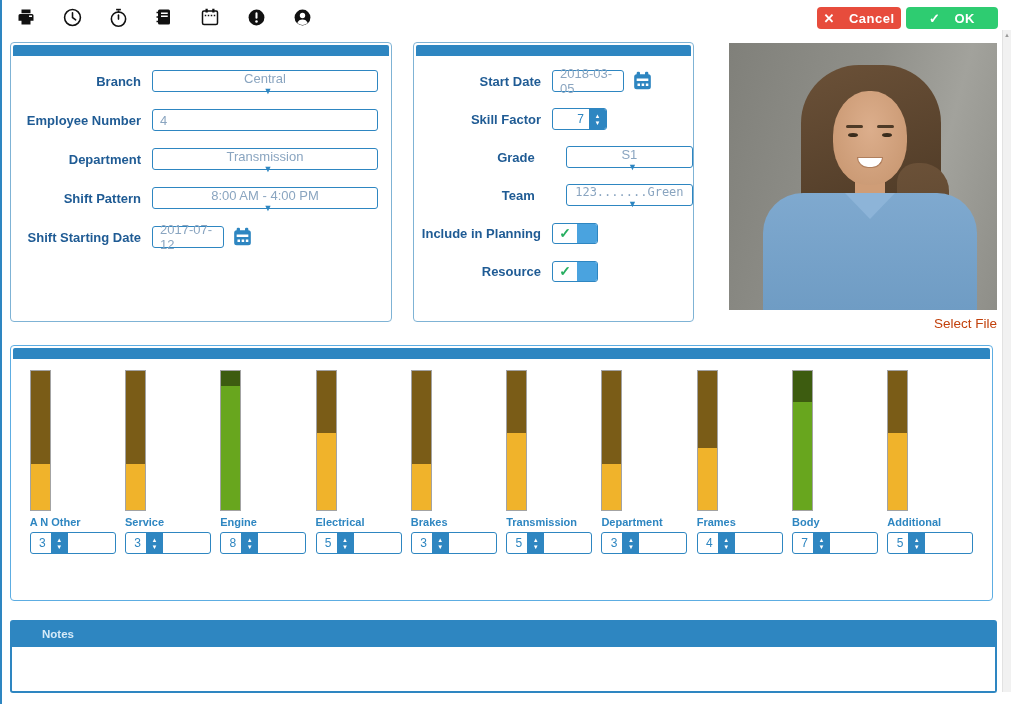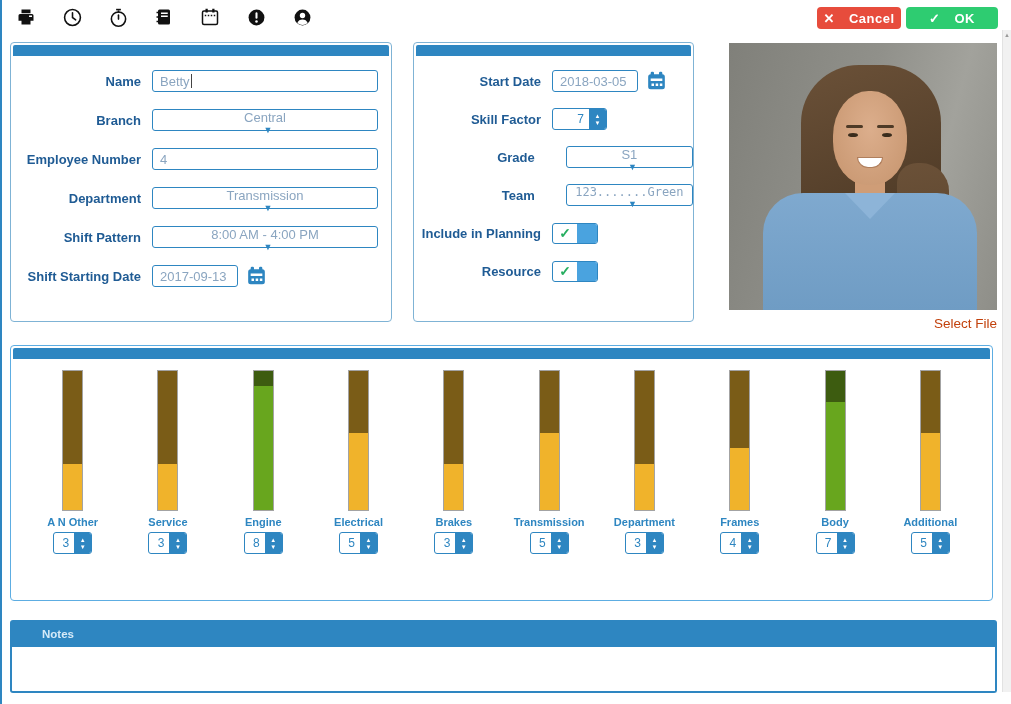--- a/index.html
+++ b/index.html
@@ -35,21 +35,21 @@
   .p-mid .row { margin-bottom:12px; }
   .lbl { font-weight:bold; color:#1f5b94; text-align:right; margin-right:11px; }
   .p-left .lbl { width:130px; }
   .p-mid  .lbl { width:127px; }
 
   .tin { height:22px; border:1px solid #2e86c1; border-radius:3px; background:#fff;
          color:#8aa5c0; display:flex; align-items:center; padding:0 7px; }
   .caret { display:inline-block; width:1px; height:14px; background:#444; margin-left:1px; }
   .sel { justify-content:space-between; cursor:pointer;flex-direction:column; }
   .sel .arr { color:#2e86c1; font-size:9px; margin-left:6px; }
-  .w222 { width:226px; } .w83 { width:86px; } .w133 { width:133px;margin-left:20px; }
+  .w222 { width:226px; } .w83 { width:72px; } .w133 { width:133px;margin-left:20px; }
   .mono { font-family:"DejaVu Sans Mono", monospace; font-size:12px; }
 
   .calbtn { width:22px; height:21px; margin-left:7px; cursor:pointer; display:flex; align-items:center; justify-content:center; }
 
   .spin { display:flex; height:22px; border:1px solid #2e86c1; border-radius:3px; overflow:hidden; background:#fff; cursor:pointer; }
   .spin .val { color:#2e86c1; font-size:12px; display:flex; align-items:center; justify-content:flex-end; padding:0 5px; }
   .spin .btns { width:17px; background:#2e86c1; color:#fff; display:flex; flex-direction:column; align-items:center; justify-content:center; gap:1px; }
   .spin .btns span { font-size:6px; line-height:1; }
   .sf-spin .val { width:36px; }
 
@@ -73,21 +73,21 @@
   .ph-neck { position:absolute; left:126px; top:132px; width:30px; height:26px; background:#cf9d77; }
   .ph-shirt{ position:absolute; left:34px; top:150px; width:214px; height:117px;
              background:linear-gradient(180deg,#7fa9cf,#6f9cc4); border-radius:40px 40px 0 0; }
   .ph-collar{ position:absolute; left:82px; top:0px; width:50px; height:26px;
               background:#8db4d8; clip-path:polygon(0 0,100% 0,50% 100%); }
   .select-file { position:absolute; left:729px; top:316px; width:268px; text-align:right;
                  color:#c2410c; font-size:13.5px; cursor:pointer; }
 
   
   .skill-body { display:flex; justify-content:space-around; align-items:flex-end; padding:9px 14px 0 14px; }
-  .skill-col { display:flex; flex-direction:column; align-items:center; width:86px; }
+  .skill-col { display:flex; flex-direction:column; width:86px; }
   .skill-bar { position:relative; width:21px; height:141px; border:1px solid #a3a3a3; margin-bottom:5px; }
   .skill-fill { position:absolute; left:0; bottom:0; width:100%; }
   .skill-label { font-weight:bold; color:#2e86c1; font-size:11px; white-space:nowrap; margin-bottom:4px; }
 
   
   .notes-hd { position:absolute; left:10px; top:620px; width:987px; height:27px; background:#2e86c1;
               border-radius:3px 3px 0 0; display:flex; align-items:center; padding-left:32px; }
   .notes-hd span { color:#d6eaf8; font-weight:bold; font-size:11.5px; }
   .notes-box { position:absolute; left:10px; top:647px; width:987px; height:46px; background:#fff;
                border:2px solid #2e86c1; border-top:none; border-radius:0 0 3px 3px; }
@@ -161,27 +161,20 @@
 </div>
 
 <div class="scrollbar">
   <span class="arrow">▲</span>
 </div>
 
 <div class="panel p-left">
   <div class="panel-hd"></div>
   <div class="form">
     <div class="row">
-      <span class="lbl">Name</span>
-      <div class="tin w222">
-          <span>Betty</span>
-          <span class="caret"></span>
-        </div>
-    </div>
-    <div class="row">
       <span class="lbl">Branch</span>
       <div class="tin sel w222">
           <span>Central</span>
           <span class="arr">▼</span>
         </div>
     </div>
     <div class="row">
       <span class="lbl">Employee Number</span>
       <div class="tin w222">
           <span>4</span>
@@ -197,21 +190,21 @@
     <div class="row">
       <span class="lbl">Shift Pattern</span>
       <div class="tin sel w222">
           <span>8:00 AM - 4:00 PM</span>
           <span class="arr">▼</span>
         </div>
     </div>
     <div class="row">
       <span class="lbl">Shift Starting Date</span>
       <div class="tin w83">
-          <span>2017-09-13</span>
+          <span>2017-07-12</span>
         </div>
       <div class="calbtn">
         <svg width="21" height="20" viewBox="0 0 24 24">
             <rect x="2" y="4" width="20" height="18" rx="3" fill="#2e86c1"></rect>
             <rect x="5" y="1" width="4" height="6" rx="1.5" fill="#2e86c1"></rect>
             <rect x="15" y="1" width="4" height="6" rx="1.5" fill="#2e86c1"></rect>
             <rect x="5" y="9" width="14" height="3" fill="#fff"></rect>
             <rect x="6" y="15" width="3" height="3" fill="#fff"></rect>
             <rect x="11" y="15" width="3" height="3" fill="#fff"></rect>
             <rect x="16" y="15" width="3" height="3" fill="#fff"></rect>

